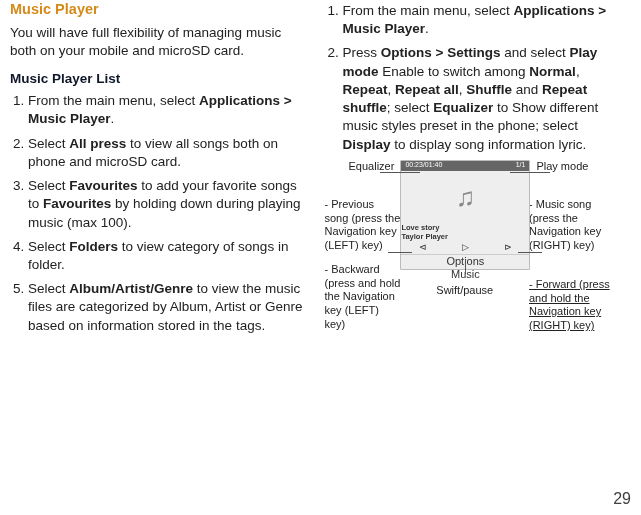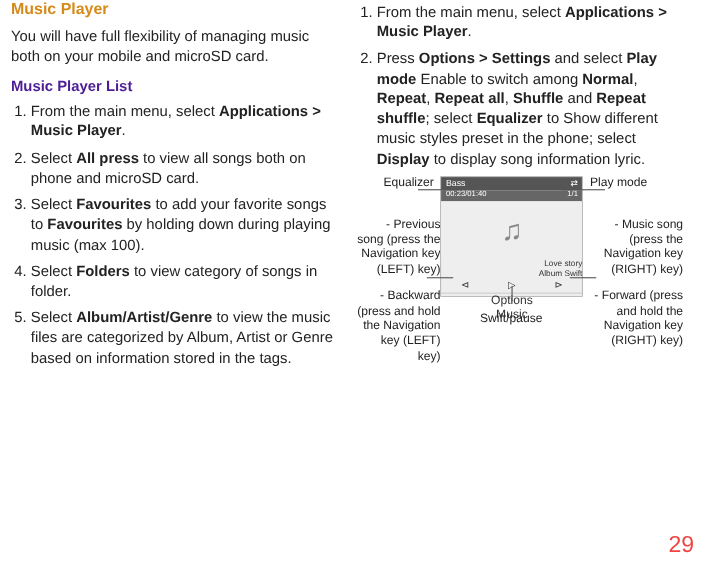--- a/index.html
+++ b/index.html
@@ -25,48 +25,48 @@
     flex: 1;
     min-width: 0;
   }
   .h1 {
     color: #d48b1a;
     font-weight: bold;
     font-size: 14.5px;
     margin: 0 0 4px 0;
   }
   .h2 {
-    color: #4c1d95;
+    color: #0f172a;
     font-weight: bold;
     font-size: 13.5px;
     margin: 10px 0 4px 0;
   }
   .p { margin: 2px 0 8px 0; }
   ol { margin: 2px 0 0 0; padding-left: 18px; }
   ol li { margin-bottom: 6px; }
   .bold { font-weight: bold; }
   .pagenum {
     position: absolute;
     right: 10px;
     bottom: 5px;
-    font-size: 21px;
-    color: #ef4444;
+    font-size: 16px;
+    color: #404040;
   }
 
   
   .diagram {
     margin-top: 6px;
     font-size: 11px;
     line-height: 1.25;
   }
   .drow { display: flex; align-items: flex-start; }
   .dside { width: 76px; }
   .dside.right { width: 92px; }
   .dcenter { flex: 1; text-align: center; }
-  .dlabel { padding: 2px 0; text-align: right; }
+  .dlabel { padding: 2px 0; }
   .dright-align { text-align: right; padding-right: 6px; }
   .dleft-align { text-align: left; padding-left: 6px; }
 
   
   .phone {
     width: 130px;
     height: 110px;
     margin: 0 auto 2px auto;
     background: #eee;
     border: 1px solid #bbb;
@@ -81,21 +81,21 @@
   }
   .phone-time {
     height: 10px; background:#666; color:#fff; font-size:7px;
     padding:0 4px; display:flex; justify-content:space-between; align-items:center;
   }
   .phone-art {
     height: 52px; display:flex; align-items:center; justify-content:center;
     background:#eee;
   }
   .note-glyph { font-size:26px; color:#888; }
-  .phone-meta { text-align:right; font-size:7.5px; color:#333; }
+  .phone-meta { text-align:left; font-size:7.5px; color:#333;font-weight:bold; }
   .phone-controls { height:12px; display:flex; justify-content:space-around; align-items:center; font-size:9px; color:#333; }
   .phone-soft { height:12px; display:flex; justify-content:space-between; align-items:center; font-size:11px; color:#333; padding:0 4px; border-top:1px solid #ccc;flex-direction:column; }
   
   .leader { height:1px; background:#555; margin:6px 0; }
   .leader-v { width:1px; background:#555; margin:0 auto; }
 </style>
 </head>
 <body>
 
 <div class="page">
@@ -133,34 +133,30 @@
       </li>
     </ol>
 
     <div class="diagram">
 
       <div class="drow">
         <div class="dside dright-align">Equalizer</div>
         <div class="dcenter" style="position:relative;">
 
           <div class="phone">
-            <div class="phone-top">
-              <span>Bass</span>
-              <span>⇄</span>
-            </div>
             <div class="phone-time">
               <span>00:23/01:40</span>
               <span>1/1</span>
             </div>
             <div class="phone-art">
               <span class="note-glyph">♫</span>
             </div>
             <div class="phone-meta">
               <div>Love story</div>
-              <div>Album Swift</div>
+              <div>Taylor Player</div>
             </div>
             <div class="phone-controls">
               <span>⊲</span>
               <span>▷</span>
               <span>⊳</span>
             </div>
             <div class="phone-soft">
               <span>Options</span>
               <span>Music</span>
             </div>
@@ -177,20 +173,20 @@
       <div class="drow" style="margin-top:-84px;">
         <div class="dside" style="padding-top:8px;">
           <div class="dlabel">- Previous song (press the Navigation key (LEFT) key)</div>
           <div class="dlabel" style="margin-top:6px;">- Backward (press and hold the Navigation key (LEFT) key)</div>
         </div>
         <div class="dcenter" style="padding-top:96px;">
           <div>Swift/pause</div>
         </div>
         <div class="dside right" style="padding-top:8px;">
           <div class="dlabel">- Music song (press the Navigation key (RIGHT) key)</div>
-          <div class="dlabel" style="margin-top:6px;">- Forward (press and hold the Navigation key (RIGHT) key)</div>
+          <div class="dlabel" style="margin-top:21px;text-decoration:underline;">- Forward (press and hold the Navigation key (RIGHT) key)</div>
         </div>
       </div>
     </div>
   </div>
 </div>
 
 <div class="pagenum">29</div>
 
 </body></html>

